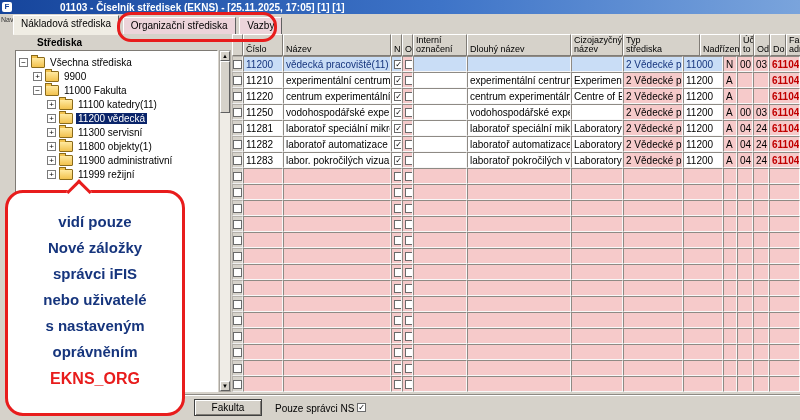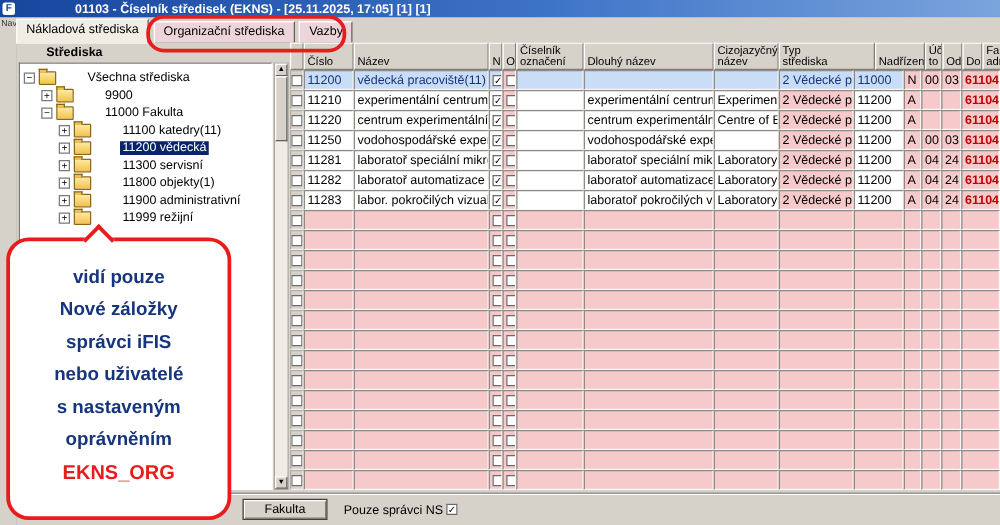--- a/index.html
+++ b/index.html
@@ -37,21 +37,21 @@
   .tree-title { position:absolute; left:24px; top:3px; font-weight:bold; }
   .tree-box { position:absolute; left:2px; top:16px; width:203px; height:342px; background:#fff;
     border:1px solid; border-color:#7e7a74 #ffffff #ffffff #7e7a74; overflow:hidden; padding-top:4px; box-sizing:border-box; }
   .tree-row { display:flex; align-items:center; height:14px; white-space:nowrap; }
   .expander { width:9px; height:9px; box-sizing:border-box; border:1px solid #7a7a7a; background:#fff;
     font-size:8px; line-height:7px; text-align:center; margin-right:2px; flex:none; }
   .folder { width:12px; height:9px; background:linear-gradient(#ffe9a0,#f2c24e);
     border:1px solid #8a6a1a; border-radius:1px; position:relative; margin:0 3px 0 1px; flex:none; }
   .folder::before { content:""; position:absolute; top:-3px; left:-1px; width:5px; height:2px;
     background:#f2c24e; border:1px solid #8a6a1a; border-bottom:none; }
-  .tree-label { padding:0 2px;margin-left:20px; }
+  .tree-label { padding:0 2px; }
   .tree-label.selected { background:#0a246a; color:#fff; }
   .tree-scroll { position:absolute; right:1px; top:16px; width:12px; height:342px; background:#efece6;
     border:1px solid #aaa6a0; box-sizing:border-box; }
   .sb-btn { width:10px; height:10px; background:#d6d2ca; border:1px solid;
     border-color:#fff #606060 #606060 #fff; font-size:6px; line-height:9px; text-align:center; box-sizing:border-box; }
   .sb-btn.down { position:absolute; bottom:0; }
   .sb-thumb { position:absolute; top:10px; left:0; width:10px; height:52px; background:#d6d2ca;
     border:1px solid; border-color:#fff #606060 #606060 #fff; box-sizing:border-box; }
 
   
@@ -169,21 +169,21 @@
     </div>
   </div>
 
   <div class="grid">
     <div class="ghead" id="grid-header">
         <div class="hcell" style="width: 11px;"></div>
         <div class="hcell" style="width: 40px;">Číslo</div>
         <div class="hcell" style="width: 108px;">Název</div>
         <div class="hcell" style="width: 11px;">N</div>
         <div class="hcell" style="width: 11px;">O</div>
-        <div class="hcell" style="width: 54px;">Číselník
+        <div class="hcell" style="width: 54px;">Interní
 označení</div>
         <div class="hcell" style="width: 104px;">Dlouhý název</div>
         <div class="hcell" style="width: 52px;">Cizojazyčný
 název</div>
         <div class="hcell" style="width: 77px;">Typ
 střediska</div>
         <div class="hcell" style="width: 40px;">Nadřízené</div>
         <div class="hcell" style="width: 14px;">Úč
 to</div>
         <div class="hcell" style="width: 16px;">Od</div>

